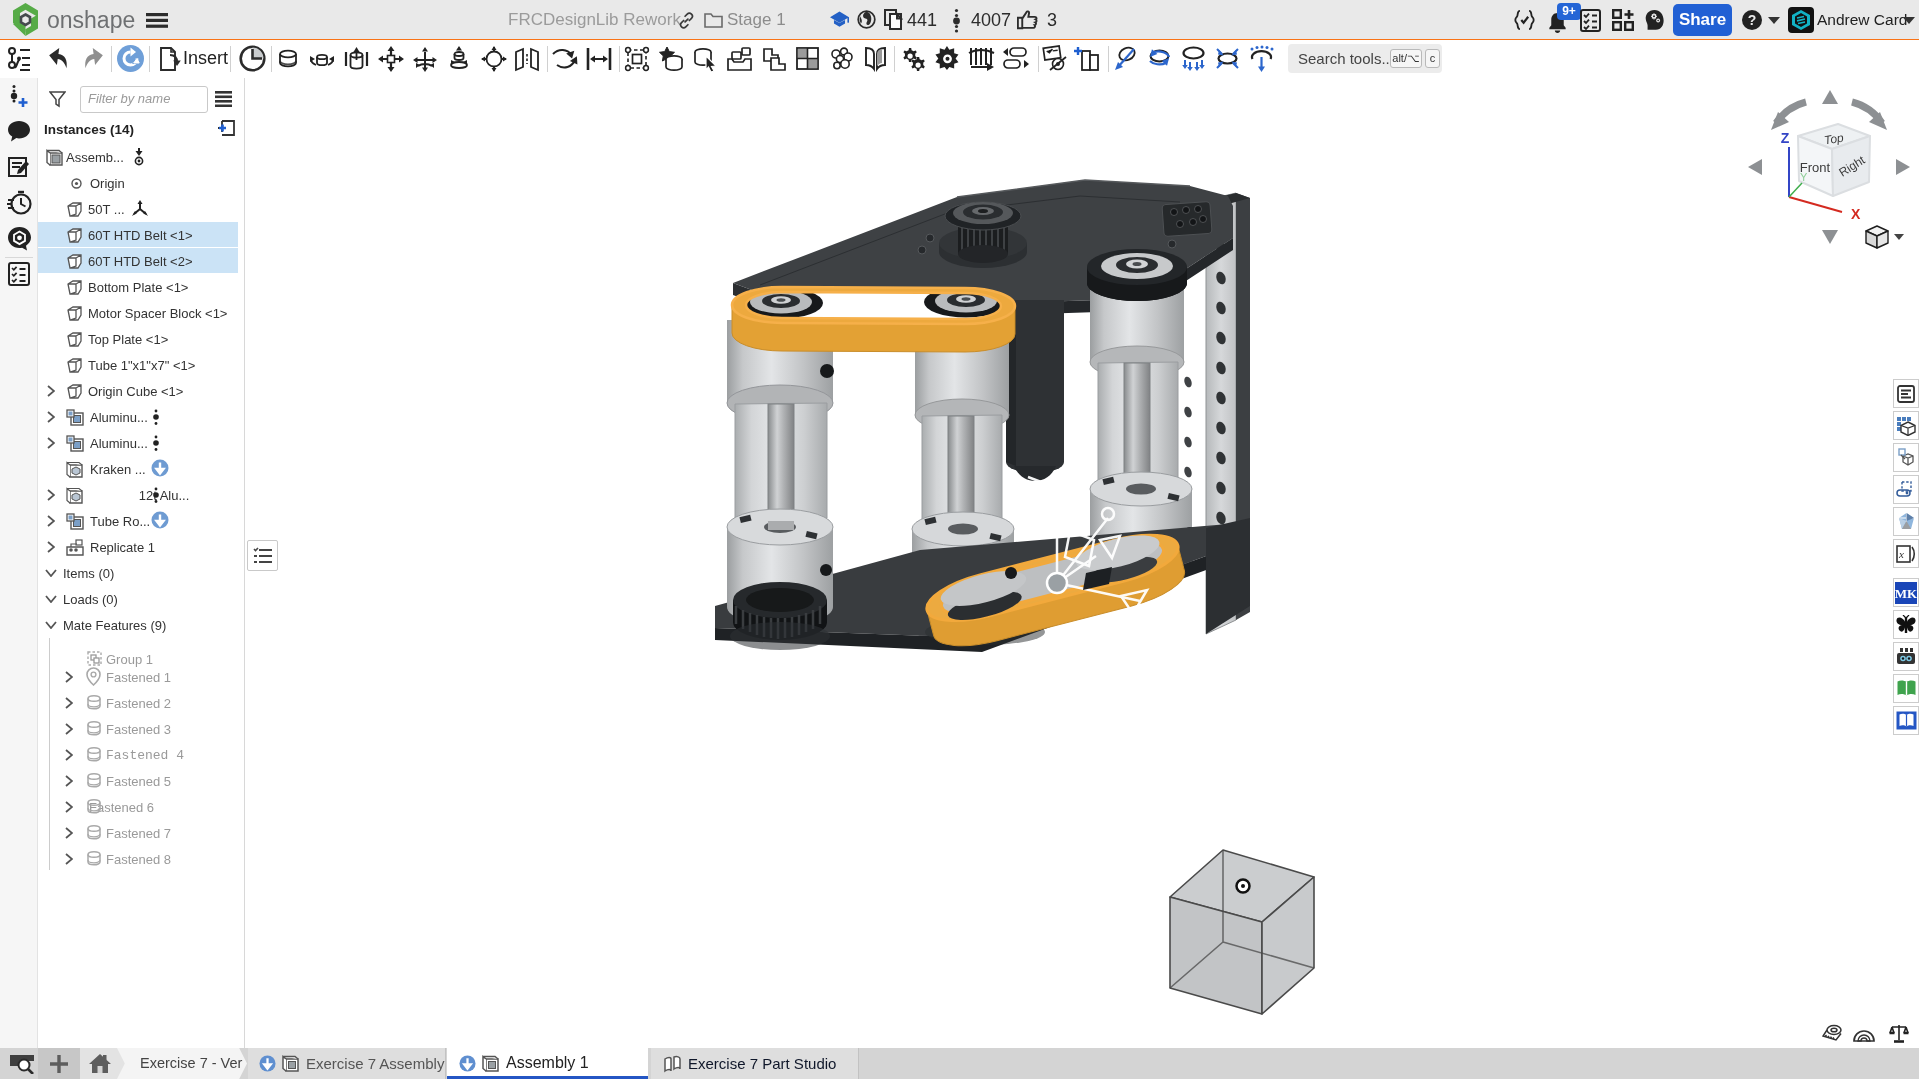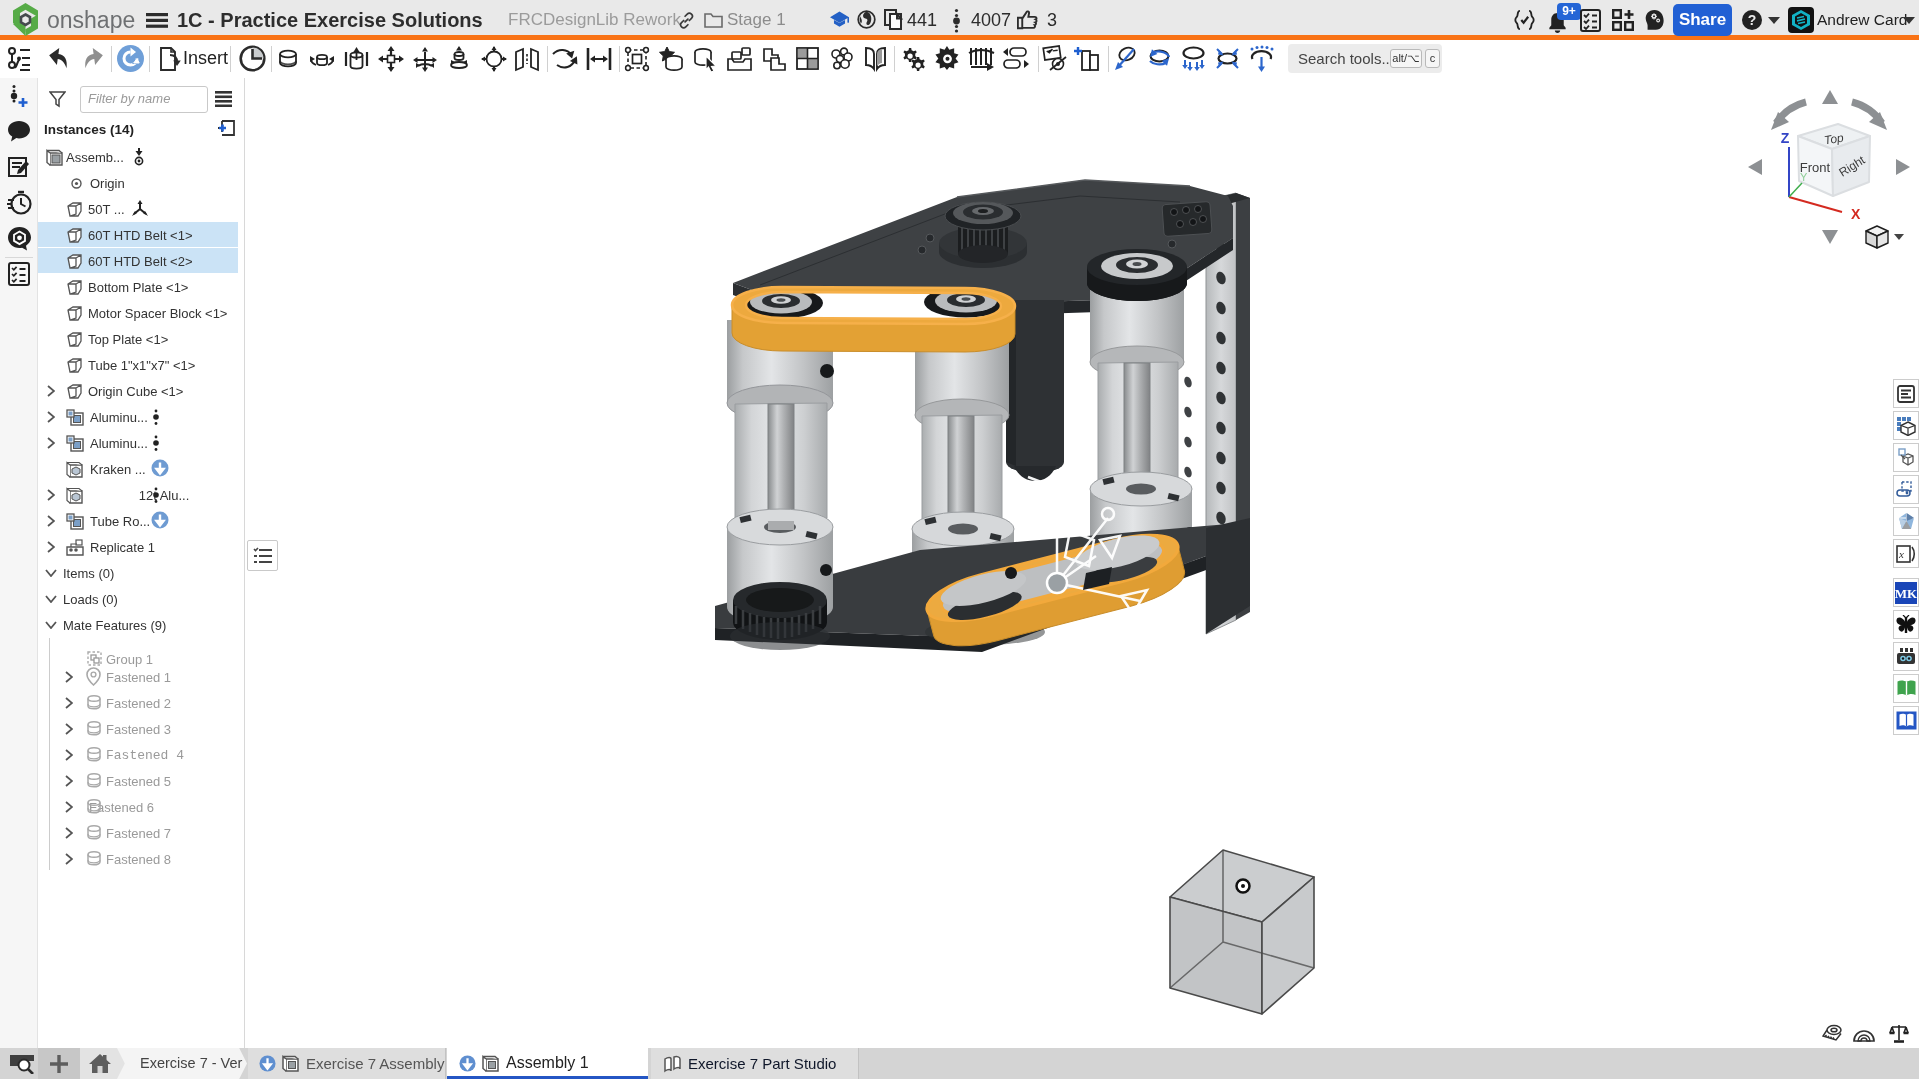--- a/index.html
+++ b/index.html
@@ -1,18 +1,18 @@
 <!DOCTYPE html>
 <html><head>
 <meta charset="utf-8">
 <style>
 * { margin:0; padding:0; box-sizing:border-box; }
 html,body { width:1919px; height:1079px; overflow:hidden; font-family:"Liberation Sans",sans-serif; background:#fff; }
 .abs { position:absolute; }
-#header { position:absolute; left:0; top:0; width:1919px; height:40px; background:#e9e9e9; border-bottom:5px solid #f97316; }
+#header { position:absolute; left:0; top:0; width:1919px; height:40px; background:#e9e9e9; border-bottom:1px solid #f97316; }
 #toolbar { position:absolute; left:0; top:40px; width:1919px; height:38px; background:#fff; }
 #leftstrip { position:absolute; left:0; top:40px; width:38px; height:1008px; background:#f6f6f6; border-right:1px solid #e3e3e3; }
 #tree { position:absolute; left:38px; top:78px; width:207px; height:970px; background:#fff; border-right:1px solid #d8d8d8; font-size:13px; color:#333; }
 #bottombar { position:absolute; left:0; top:1048px; width:1919px; height:31px; background:#d4d4d4; }
 .hicon { position:absolute; top:0; height:40px; display:flex; align-items:center; }
 .sep { position:absolute; top:6px; width:1px; height:26px; background:#d0d0d0; }
 .trow { position:absolute; left:0; width:200px; height:26px; display:flex; align-items:center; }
 .trow .lbl { white-space:nowrap; }
 .gray { color:#9a9a9a; }
 .rbox { position:absolute; left:1893px; width:26px; height:29px; background:#fff; border:1px solid #ccc; display:flex; align-items:center; justify-content:center; }
@@ -29,21 +29,20 @@
     <path d="M13.5 8.3 L18 10.9 L18 16.1 L13.5 18.7 L9 16.1 L9 10.9 Z" fill="none" stroke="#454a4e" stroke-width="2.6" transform="translate(0,3.2)"></path>
   </svg>
   <div class="hicon" style="left:47px;font-size:23px;color:#6e7072;">onshape</div>
   <svg class="abs" style="left:146px;top:13px" width="22" height="15">
       <g fill="#2c2c2c">
         <rect width="22" height="3.2"></rect>
         <rect y="5.8" width="22" height="3.2"></rect>
         <rect y="11.6" width="22" height="3.2"></rect>
       </g>
     </svg>
-  <div class="hicon" style="left:177px;font-size:20px;font-weight:bold;color:#2d2d2d;">1C - Practice Exercise Solutions</div>
   <div class="hicon" style="left:508px;font-size:17px;color:#9b9b9b;">FRCDesignLib Rework</div>
   <svg class="abs" style="left:678px;top:12px" width="17" height="17" viewBox="0 0 24 24">
       <path fill="none" stroke="#3a3a3a" stroke-width="2.4" stroke-linecap="round" d="M10 14 L14 10 M8 12 l-3 3 a4.2 4.2 0 0 0 6 6 l3 -3 M16 12 l3 -3 a4.2 4.2 0 0 0 -6 -6 l-3 3"></path>
     </svg>
   <svg class="abs" style="left:704px;top:11px" width="19" height="17" viewBox="0 0 19 17">
       <path fill="none" stroke="#6a6a6a" stroke-width="1.6" d="M1 3 L7 3 L9 5.5 L18 5.5 L18 16 L1 16 Z"></path>
     </svg>
   <div class="hicon" style="left:727px;font-size:17px;color:#8c8c8c;">Stage 1</div>
   <svg class="abs" style="left:830px;top:11px" width="19" height="17" viewBox="0 0 24 20">
       <path fill="#2360c5" d="M12 0 L24 7 L12 14 L0 7 Z M5 10.5 L5 15 L12 19 L19 15 L19 10.5 L12 14.5 Z"></path>

